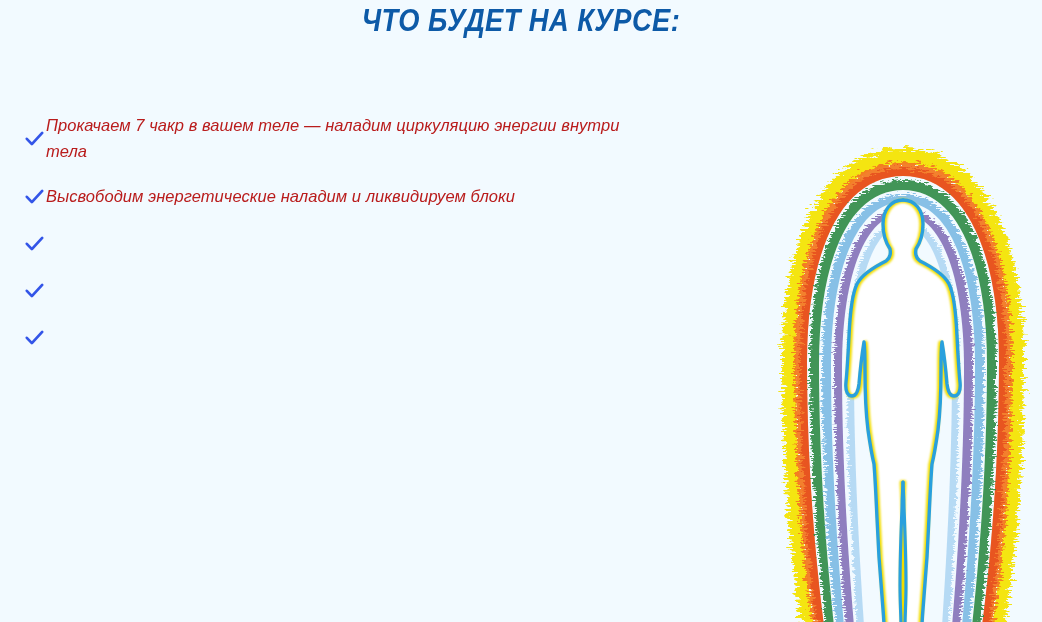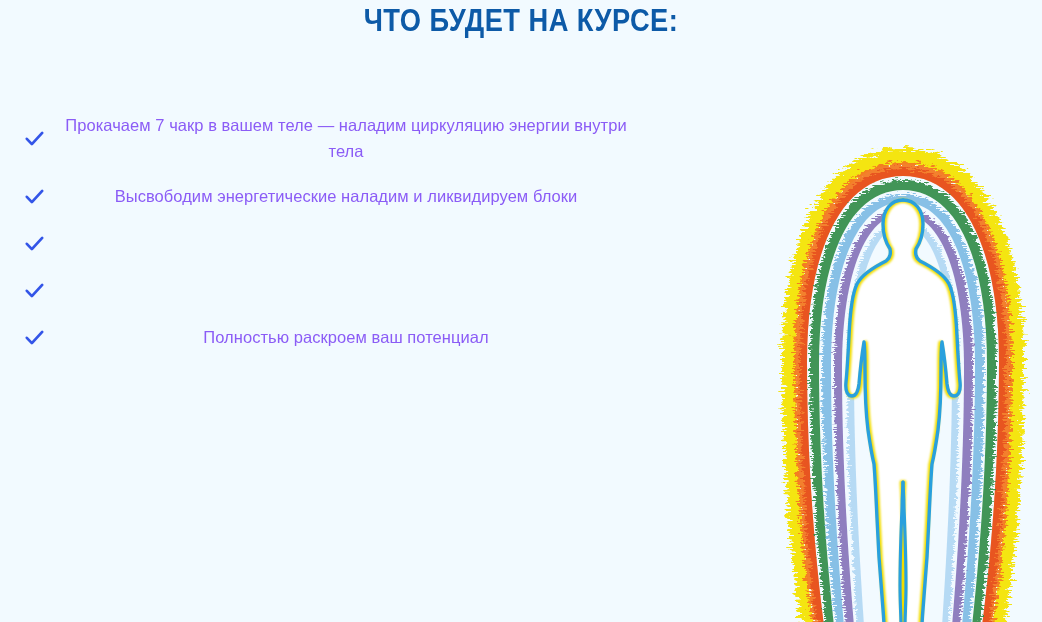--- a/index.html
+++ b/index.html
@@ -14,20 +14,21 @@
     font-family: "Liberation Sans", sans-serif;
     position: relative;
   }
 
   #page {
     position: relative;
     width: 1042px;
     height: 622px;
     background: #f2faff;
     overflow: hidden;
+    font-style: italic;
   }
 
   
   #title {
     position: absolute;
     left: 0;
     top: 3px;
     width: 1042px;
     text-align: center;
     font-family: "Liberation Sans Narrow", "Liberation Sans", sans-serif;
@@ -73,27 +74,26 @@
     height: 21px;
   }
   .check-icon svg {
     display: block;
     width: 21px;
     height: 21px;
   }
 
   .item-text {
     flex: 1 1 auto;
-    color: #8b5cf6;
+    color: #b91c1c;
     font-size: 16.5px;
     line-height: 26px;
     padding-left: 0px;
     max-width: 600px;
     letter-spacing: 0.05px;
-    text-align: center;
   }
 
   
   #aura-figure {
     position: absolute;
     left: 762px;
     top: 104px;
     width: 282px;
     height: 522px;
   }
@@ -157,21 +157,20 @@
 
 
     <div class="item">
       <span class="check-wrap">
         <span class="check-icon">
           <svg viewBox="0 0 24 24" xmlns="http://www.w3.org/2000/svg">
             <path d="M3.2 12.4 L9.0 18.4 L20.8 5.6" fill="none" stroke="#3355e8" stroke-width="3.1" stroke-linecap="round" stroke-linejoin="round"></path>
           </svg>
         </span>
       </span>
-      <span class="item-text">Полностью раскроем ваш потенциал</span>
     </div>
 
 
   </div>
 
   <div id="aura-figure">
     <svg viewBox="0 0 282 522" xmlns="http://www.w3.org/2000/svg">
       <defs>
 
         <filter id="ragged" x="-25%" y="-25%" width="150%" height="150%">

